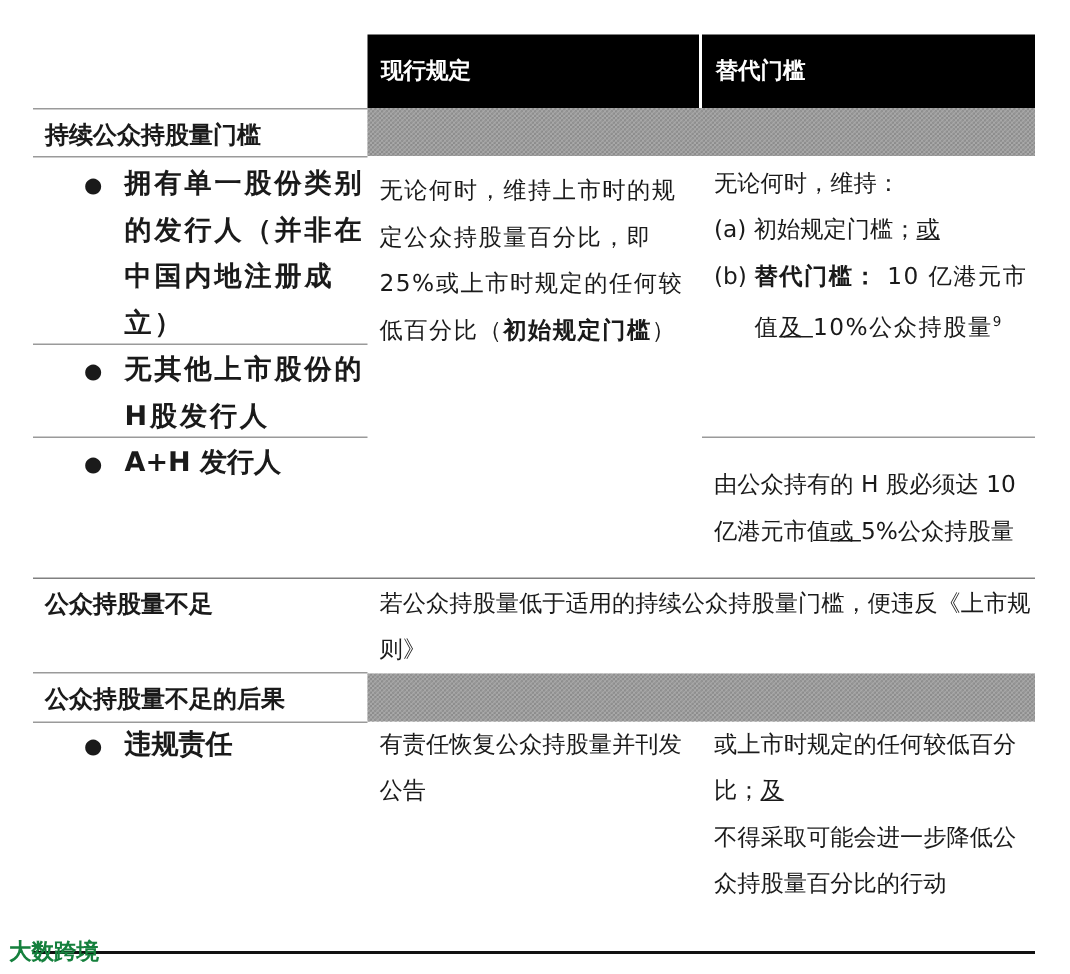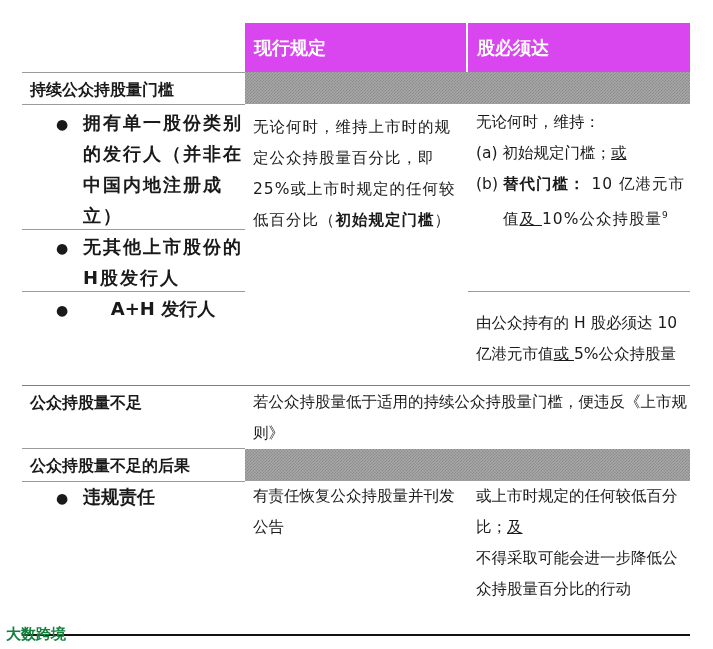--- a/index.html
+++ b/index.html
@@ -1,57 +1,57 @@
 <!DOCTYPE html>
 <html><head>
 <meta charset="utf-8">
 <style>
   html, body { margin:0; padding:0; background:#ffffff; }
   body { width:713px; height:649px; position:relative; overflow:hidden;
          font-family:"DejaVu Sans","Liberation Sans",sans-serif; color:#1a1a1a; }
   .abs { position:absolute; }
-  .hdr { position:absolute; top:23px; height:49px; background:#d946ef; color:#fff;
-         font-weight:bold; font-size:18px; line-height:49px; padding-left:9px; box-sizing:border-box; }
+  .hdr { position:absolute; top:23px; height:49px; background:#000000; color:#fff;
+         font-weight:bold; font-size:15px; line-height:49px; padding-left:9px; box-sizing:border-box; }
   .band { position:absolute; background-color:#a8a8a8;
           background-image:
             linear-gradient(45deg, #8a8a8a 25%, transparent 25%, transparent 75%, #8a8a8a 75%),
             linear-gradient(45deg, #8a8a8a 25%, transparent 25%, transparent 75%, #8a8a8a 75%);
           background-size:3px 3px; background-position:0 0, 1.5px 1.5px; }
   .hline { position:absolute; height:1px; background:#9a9a9a; }
   .sec { position:absolute; font-weight:bold; font-size:16px; }
   .cell { position:absolute; font-size:15.5px; line-height:31px; }
   .bold { font-weight:bold; }
   .bullet { position:absolute; font-size:14px; }
   .item { position:absolute; font-weight:bold; font-size:18px; line-height:31px; letter-spacing:2px; }
   .u { text-decoration:underline; }
   sup { font-size:9px; }
   .wm { position:absolute; left:6px; top:625px; color:#15803d; font-size:15px; font-weight:bold; }
 </style>
 </head>
 <body>
 
 <div class="hdr" style="left:245px;width:221px;">现行规定</div>
 <div class="abs" style="left:466px;top:23px;width:2px;height:49px;background:#ffffff;"></div>
-<div class="hdr" style="left:468px;width:222px;">股必须达</div>
+<div class="hdr" style="left:468px;width:222px;">替代门槛</div>
 
 <div class="hline" style="left:22px;top:72px;width:223px;"></div>
 <div class="band" style="left:245px;top:72px;width:445px;height:32px;"></div>
 <div class="sec" style="left:30px;top:80px;">持续公众持股量门槛</div>
 <div class="hline" style="left:22px;top:104px;width:223px;"></div>
 
 <div class="bullet" style="left:56px;top:116px;">●</div>
 <div class="item" style="left:83px;top:107px;width:160px;">拥有单一股份类别的发行人（并非在中国内地注册成立）</div>
 <div class="hline" style="left:22px;top:229px;width:223px;"></div>
 
 <div class="bullet" style="left:56px;top:240px;">●</div>
 <div class="item" style="left:83px;top:231px;width:160px;">无其他上市股份的H股发行人</div>
 <div class="hline" style="left:22px;top:291px;width:223px;"></div>
 
 <div class="bullet" style="left:56px;top:302px;">●</div>
-<div class="item" style="left:83px;top:293px;width:160px;letter-spacing:0;text-align:center;">A+H 发行人</div>
+<div class="item" style="left:83px;top:293px;width:160px;letter-spacing:0;">A+H 发行人</div>
 
 <div class="cell" style="left:253px;top:112px;width:210px;letter-spacing:1px;"><span>无论何时，维持上市时的规定公众持股量百分比，即 25%或上市时规定的任何较低百分比（</span><span class="bold">初始规定门槛</span><span>）</span></div>
 
 <div class="cell" style="left:476px;top:107px;width:212px;">无论何时，维持：</div>
 <div class="cell" style="left:476px;top:138px;width:212px;"><span>(a)</span> <span>初始规定门槛；</span><span class="u">或</span></div>
 <div class="cell" style="left:476px;top:169px;width:28px;">(b)</div>
 <div class="cell" style="left:503px;top:169px;width:185px;letter-spacing:1px;"><span class="bold">替代门槛：</span><span> 10 亿港元市值</span><span class="u">及 </span><span>10%公众持股量</span><sup>9</sup></div>
 <div class="hline" style="left:468px;top:291px;width:222px;"></div>
 
 <div class="cell" style="left:476px;top:308px;width:212px;"><span>由公众持有的 H 股必须达 10 亿港元市值</span><span class="u">或 </span><span>5%公众持股量</span></div>

